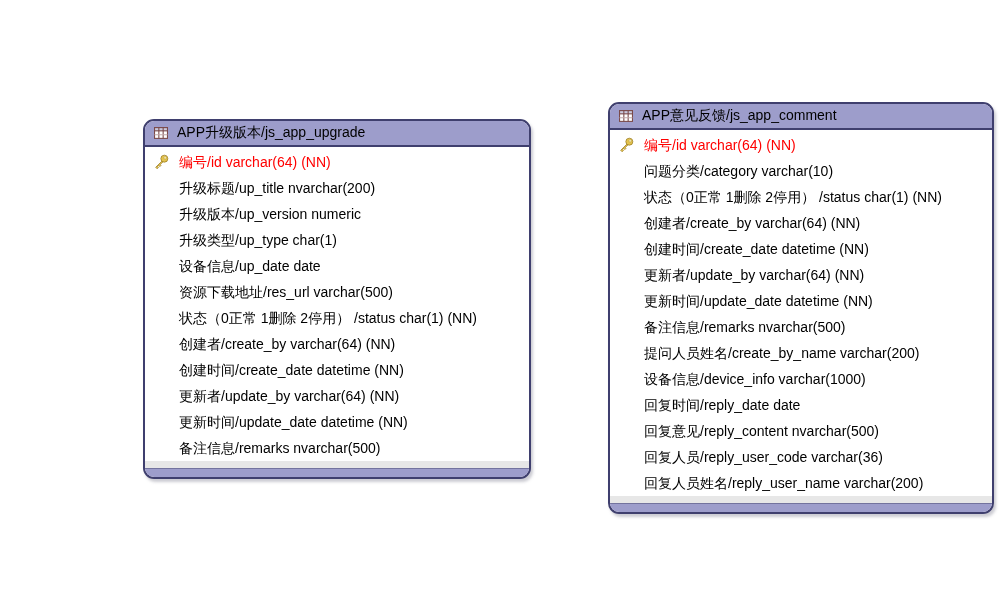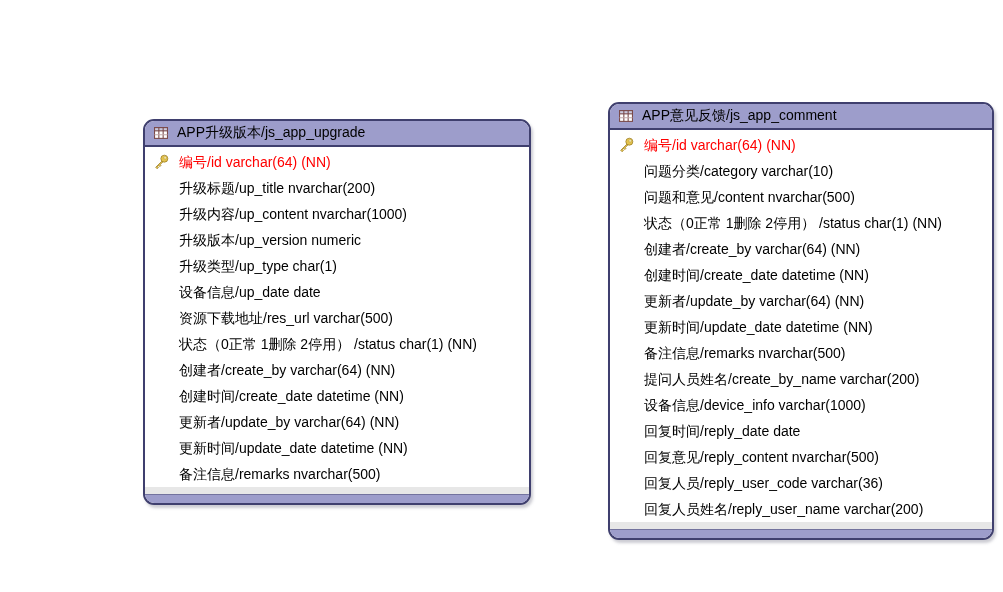--- a/index.html
+++ b/index.html
@@ -102,24 +102,20 @@
             </svg>
           </span>
           <span class="col-text">编号/id varchar(64) (NN)</span>
         </div>
         <div class="row">
           <span class="key-cell"></span>
           <span class="col-text">升级标题/up_title nvarchar(200)</span>
         </div>
         <div class="row">
           <span class="key-cell"></span>
-          <span class="col-text">升级内容/up_content nvarchar(1000)</span>
-        </div>
-        <div class="row">
-          <span class="key-cell"></span>
           <span class="col-text">升级版本/up_version numeric</span>
         </div>
         <div class="row">
           <span class="key-cell"></span>
           <span class="col-text">升级类型/up_type char(1)</span>
         </div>
         <div class="row">
           <span class="key-cell"></span>
           <span class="col-text">设备信息/up_date date</span>
         </div>
@@ -181,24 +177,20 @@
             </svg>
           </span>
           <span class="col-text">编号/id varchar(64) (NN)</span>
         </div>
         <div class="row">
           <span class="key-cell"></span>
           <span class="col-text">问题分类/category varchar(10)</span>
         </div>
         <div class="row">
           <span class="key-cell"></span>
-          <span class="col-text">问题和意见/content nvarchar(500)</span>
-        </div>
-        <div class="row">
-          <span class="key-cell"></span>
           <span class="col-text">状态（0正常 1删除 2停用） /status char(1) (NN)</span>
         </div>
         <div class="row">
           <span class="key-cell"></span>
           <span class="col-text">创建者/create_by varchar(64) (NN)</span>
         </div>
         <div class="row">
           <span class="key-cell"></span>
           <span class="col-text">创建时间/create_date datetime (NN)</span>
         </div>

